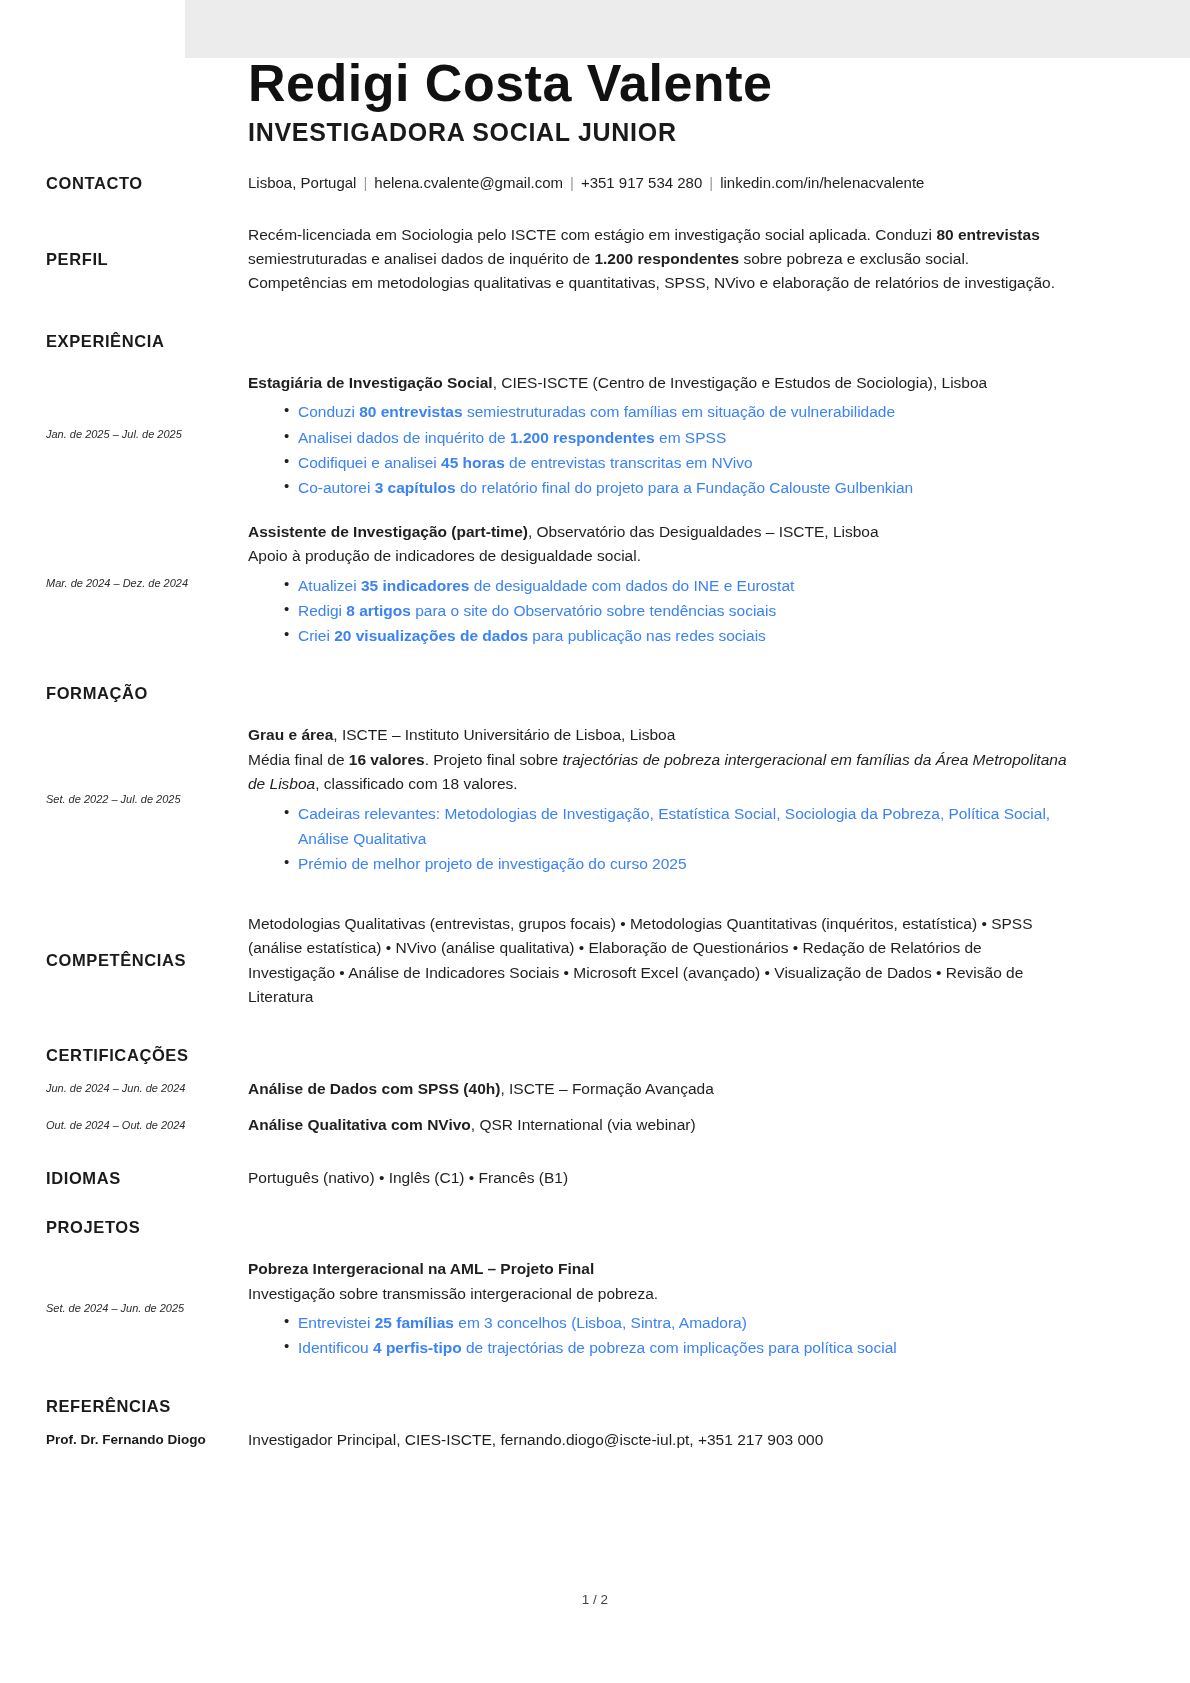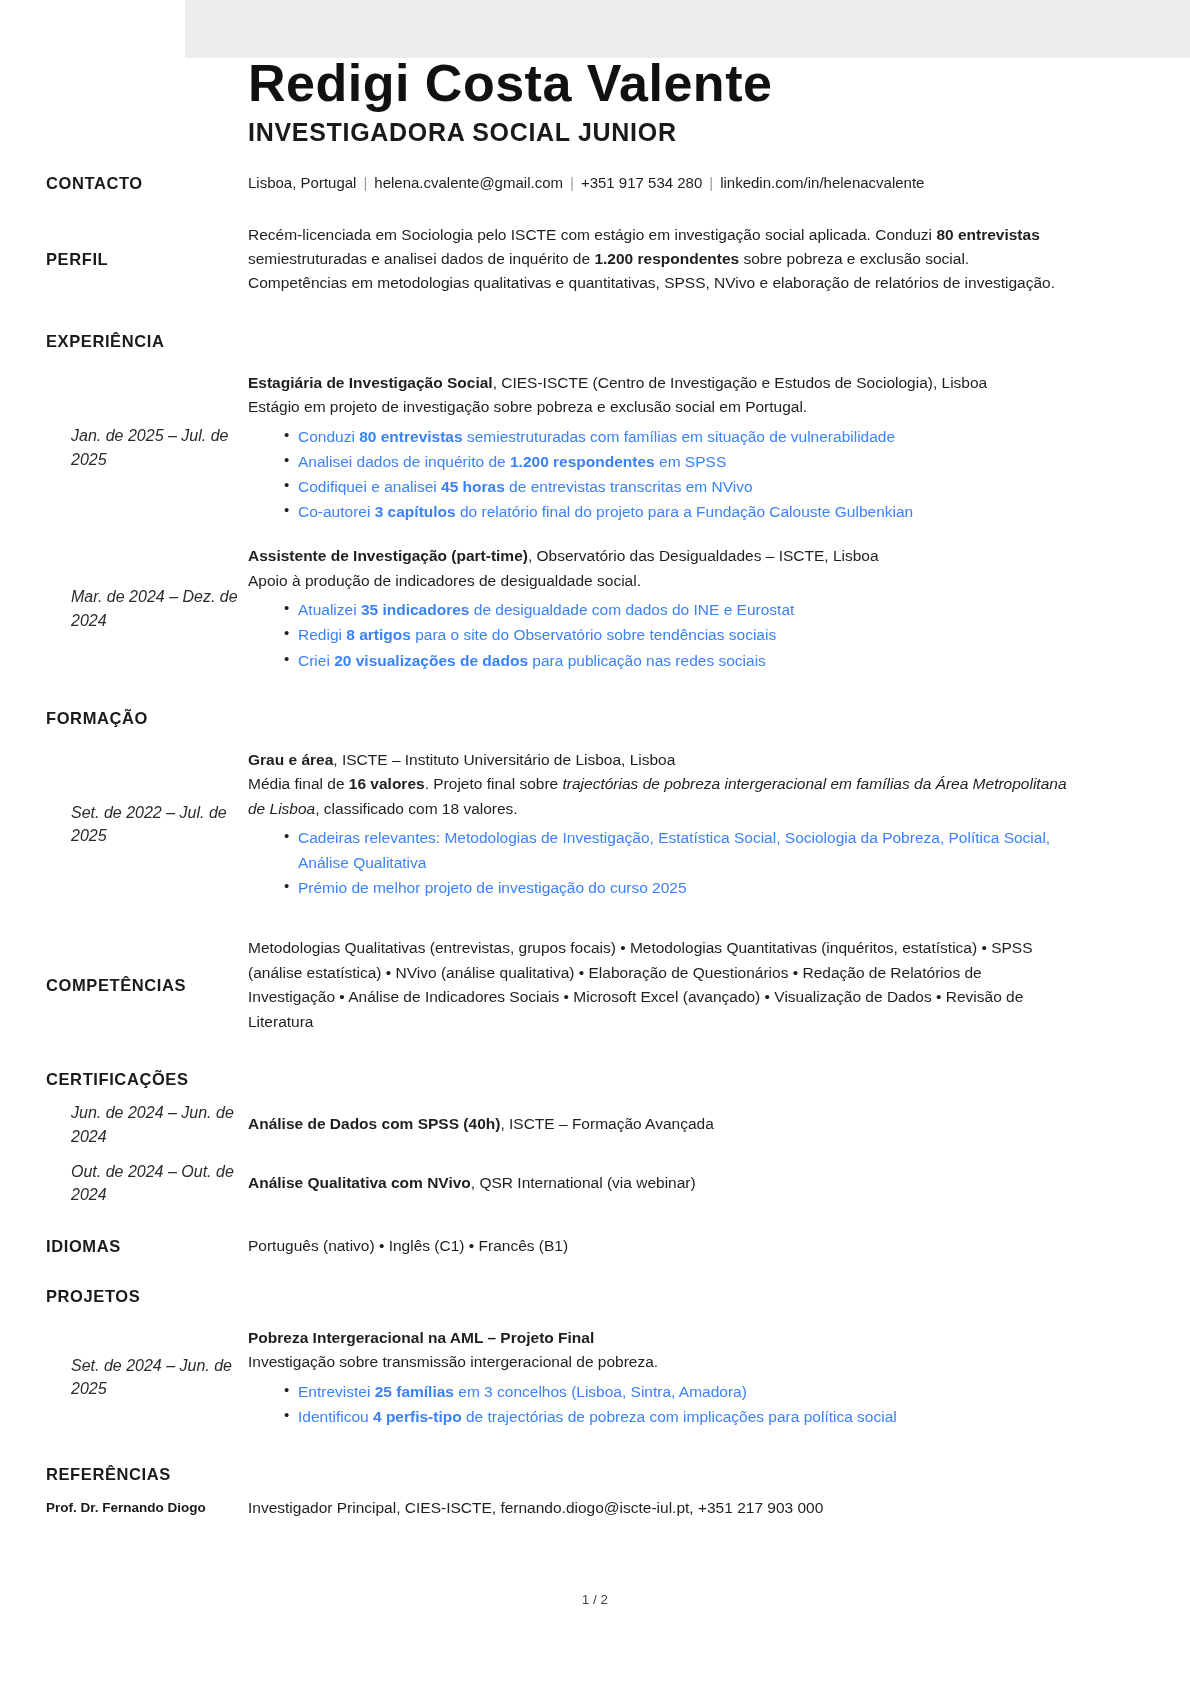--- a/index.html
+++ b/index.html
@@ -77,25 +77,24 @@
     box-sizing: border-box;
   }
   .section-label {
     font-size: 16.5px;
     font-weight: bold;
     letter-spacing: 0.6px;
     color: #1a1a1a;
     text-transform: uppercase;
   }
   .date-label {
-    font-size: 16px;
+    font-size: 11px;
     font-style: italic;
     color: #2b2b2b;
     line-height: 1.45;
-    margin-left: 25px;
   }
   .ref-label {
     font-size: 13.5px;
     font-weight: bold;
     color: #1a1a1a;
     line-height: 1.45;
   }
   .para {
     font-size: 15.5px;
     line-height: 1.58;
@@ -197,21 +196,20 @@
     </div>
 
     <div class="spacer-s"></div>
 
     <div class="row">
       <div class="label-col">
         <div class="date-label">Jan. de 2025 – Jul. de 2025</div>
       </div>
       <div class="body-col">
         <div class="entry-title"><b>Estagiária de Investigação Social</b><span>, CIES-ISCTE (Centro de Investigação e Estudos de Sociologia), Lisboa</span></div>
-        <div class="para">Estágio em projeto de investigação sobre pobreza e exclusão social em Portugal.</div>
         <ul class="bullets">
           <li><span>Conduzi </span><b>80 entrevistas</b><span> semiestruturadas com famílias em situação de vulnerabilidade</span></li>
           <li><span>Analisei dados de inquérito de </span><b>1.200 respondentes</b><span> em SPSS</span></li>
           <li><span>Codifiquei e analisei </span><b>45 horas</b><span> de entrevistas transcritas em NVivo</span></li>
           <li><span>Co-autorei </span><b>3 capítulos</b><span> do relatório final do projeto para a Fundação Calouste Gulbenkian</span></li>
         </ul>
       </div>
     </div>
 
     <div class="spacer-s"></div>

